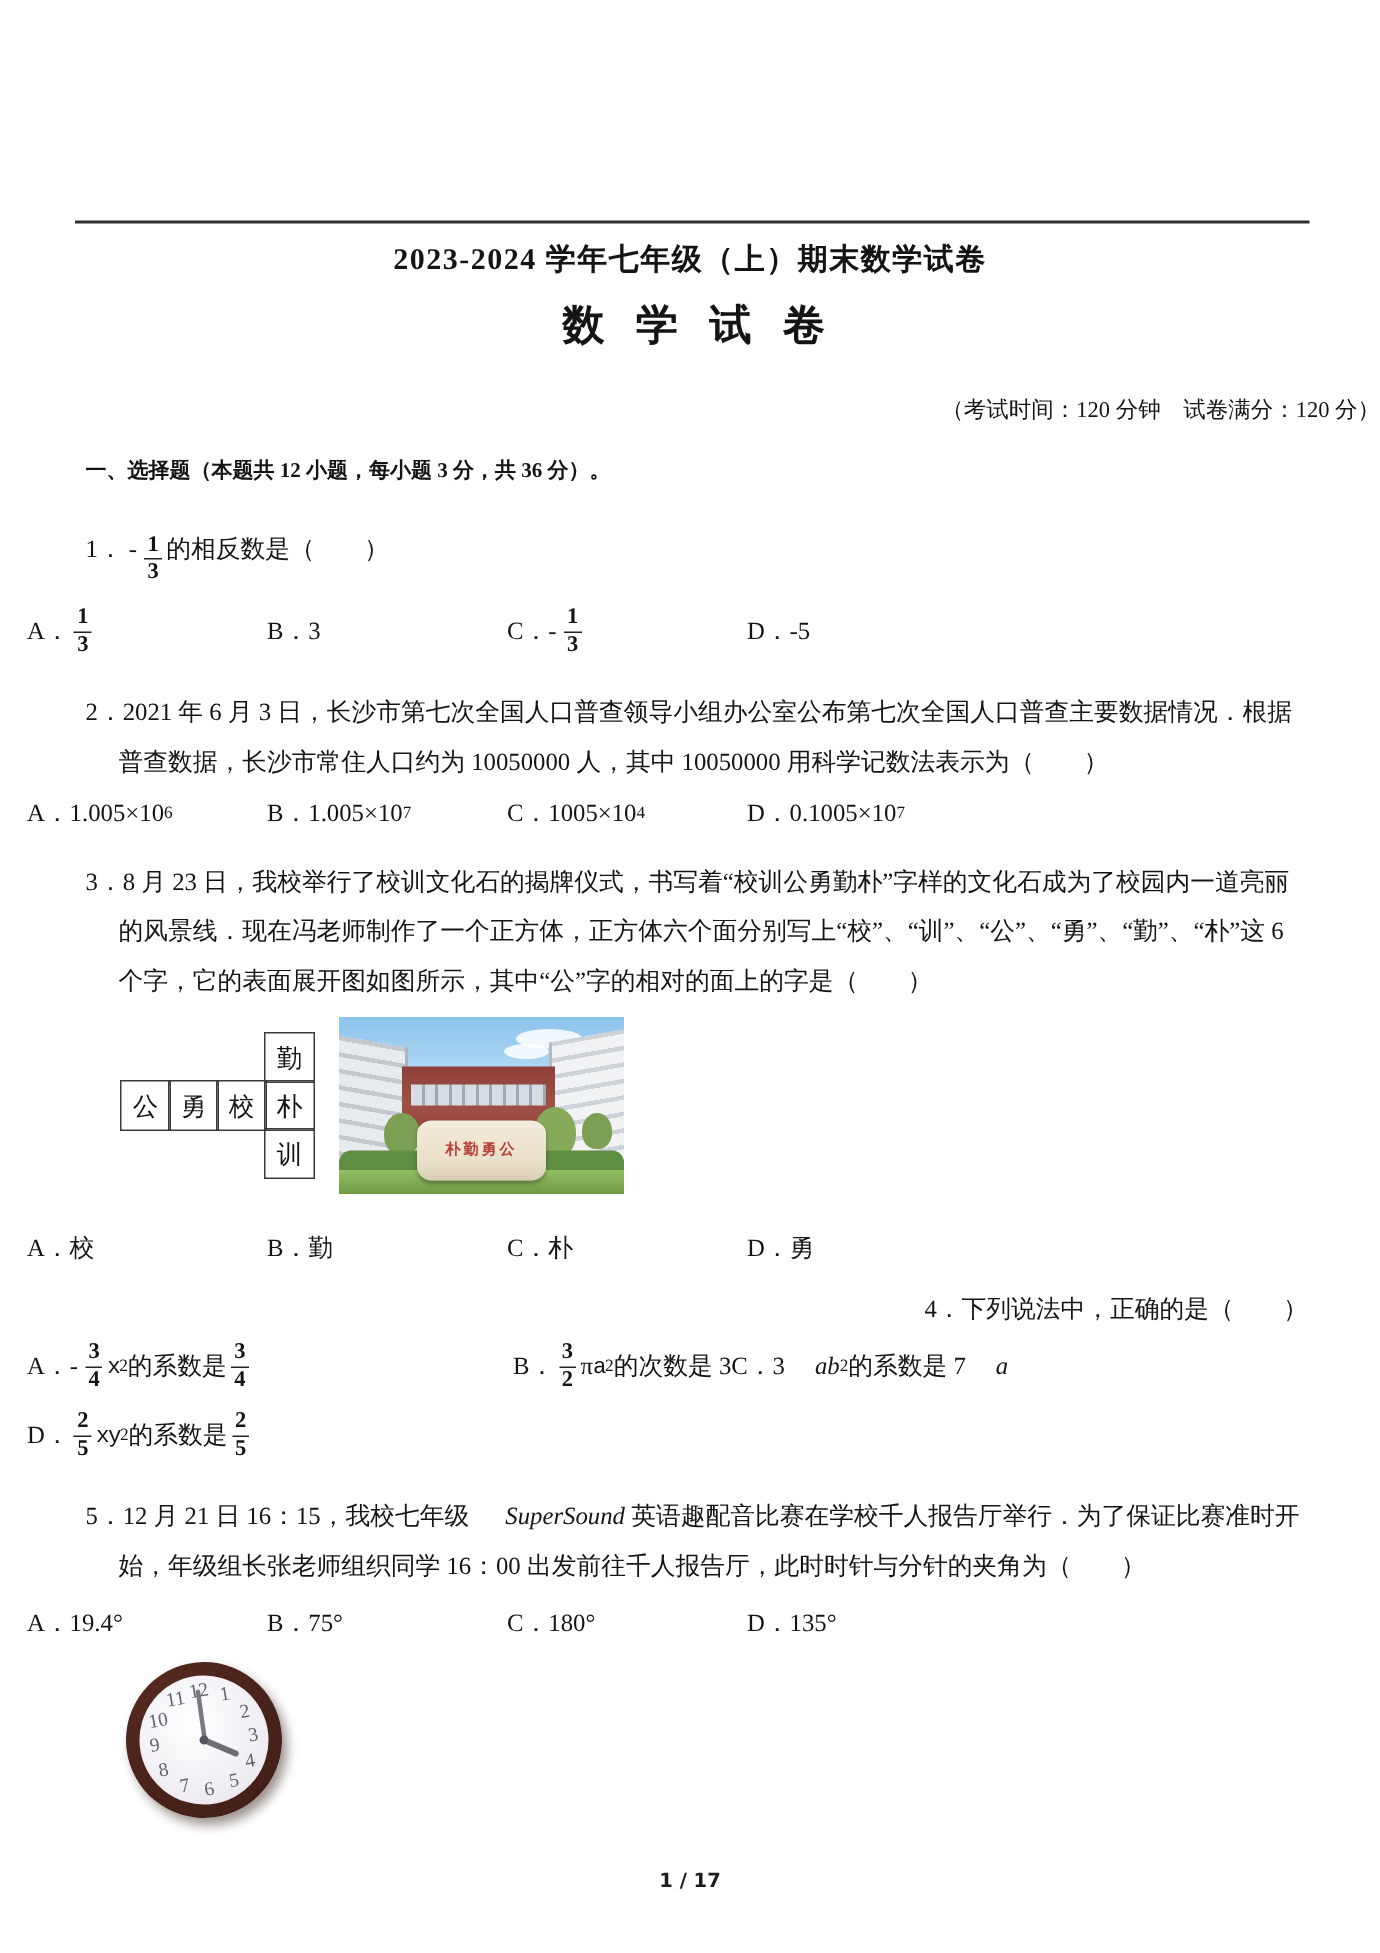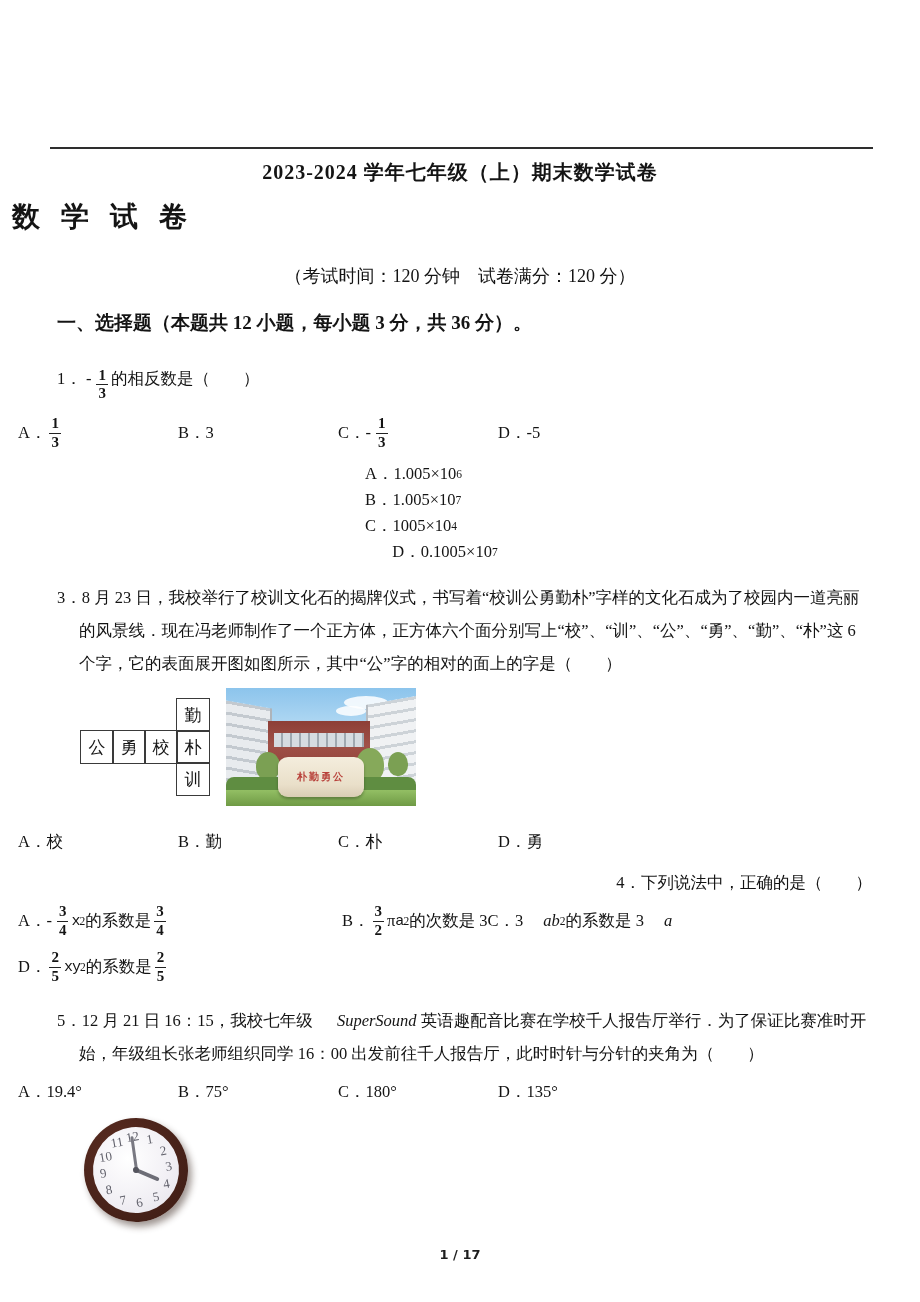--- a/index.html
+++ b/index.html
@@ -3,33 +3,33 @@
 <meta charset="utf-8">
 <style>
   * { box-sizing: border-box; }
   html,body { margin:0; padding:0; background:#ffffff; }
   .page {
     position:relative; width:920px; height:1302px; background:#ffffff;
     font-family:"Liberation Serif","DejaVu Serif",serif; color:#141414; overflow:hidden;
   }
   .rule { margin:147px 47px 0 50px; border-top:2px solid #2e2e2e; }
   .title { margin:10px 40px 0; text-align:center; font-size:20px; font-weight:bold; letter-spacing:1px; }
-  .subtitle { margin-top:12px; font-size:28px; font-weight:600; letter-spacing:7px;padding-left:12px; }
-  .exam-info { margin-top:28px; text-align:center; font-size:18px; }
-  .section-heading { margin:22px 48px 0 57px; font-size:19px; font-weight:bold; }
+  .subtitle { margin-top:12px; text-align:center; font-size:28px; font-weight:600; letter-spacing:7px;padding-left:12px; }
+  .exam-info { margin-top:28px; text-align:right; font-size:15px; }
+  .section-heading { margin:22px 48px 0 57px; font-size:14px; font-weight:bold; }
 
   .q { margin:0 48px 0 57px; font-size:16.5px; }
   .q-para { padding-left:22px; text-indent:-22px; line-height:33px; }
   .q-num { }
   .stem-line { line-height:30px; }
 
   .opts { display:flex; margin-left:18px; align-items:center; }
   .opts .opt { width:160px; display:flex; align-items:center; }
   .opts .opt:last-child { width:auto; }
-  .opts.plain { line-height:26px;flex-direction:column; }
+  .opts.plain { line-height:26px; }
   .opts2 { display:flex; flex-wrap:wrap; margin-left:18px; }
   .opts2 .opt { width:324px; display:flex; align-items:center; min-height:46px; }
   .opts2 .opt:nth-child(even) { width:auto; }
 
   .frac { display:inline-block; text-align:center; vertical-align:-0.95em; line-height:1.05; font-size:15px; margin:0 3px; font-weight:600; }
   .frac .fn { display:block; padding:0 2px 1px; }
   .frac .fd { display:block; border-top:1.4px solid #222; padding:1px 2px 0; }
   sup { font-size:11.5px; line-height:0; }
   .neg { margin-right:2px; }
   .ivar { font-style:italic;padding-left:20px; }
@@ -121,20 +121,23 @@
         <span>C．</span>
         <span class="neg">-</span>
         <span class="frac">
           <span class="fn">1</span>
           <span class="fd">3</span>
         </span>
       </span>
     <span class="opt">D．-5</span>
   </div>
 
+  <div class="q q-para q2-block">
+    <span class="q-num">2．</span><span>2021 年 6 月 3 日，长沙市第七次全国人口普查领导小组办公室公布第七次全国人口普查主要数据情况．根据普查数据，长沙市常住人口约为 10050000 人，其中 10050000 用科学记数法表示为（　　）</span>
+  </div>
   <div class="q opts plain q2-opts">
     <span class="opt">
         <span>A．1.005×10</span>
         <sup>6</sup>
       </span>
     <span class="opt">
         <span>B．1.005×10</span>
         <sup>7</sup>
       </span>
     <span class="opt">
@@ -222,21 +225,21 @@
         <span>π</span>
         <span class="mvar">a</span>
         <sup>2</sup>
         <span>的次数是 3</span>
     </span>
     <span class="opt">
       <span>C．</span>
         <span>3</span>
         <span class="ivar">ab</span>
         <sup>2</sup>
-        <span>的系数是 3</span>
+        <span>的系数是 7</span>
         <span class="ivar">a</span>
     </span>
     <span class="opt">
       <span>D．</span>
         <span class="frac">
           <span class="fn">2</span>
           <span class="fd">5</span>
         </span>
         <span class="mvar">xy</span>
         <sup>2</sup>

